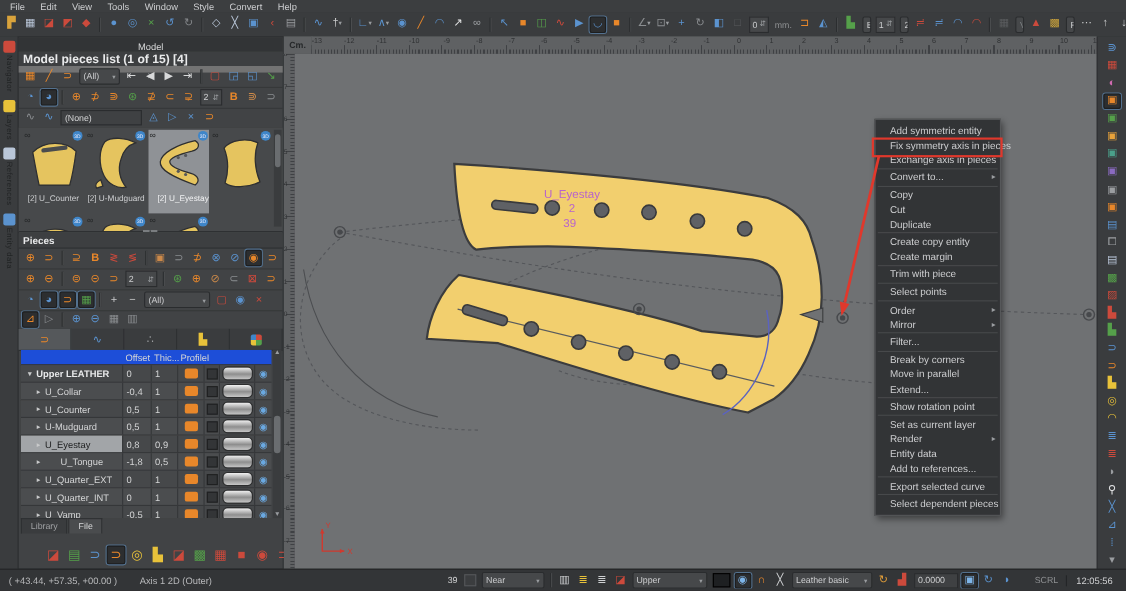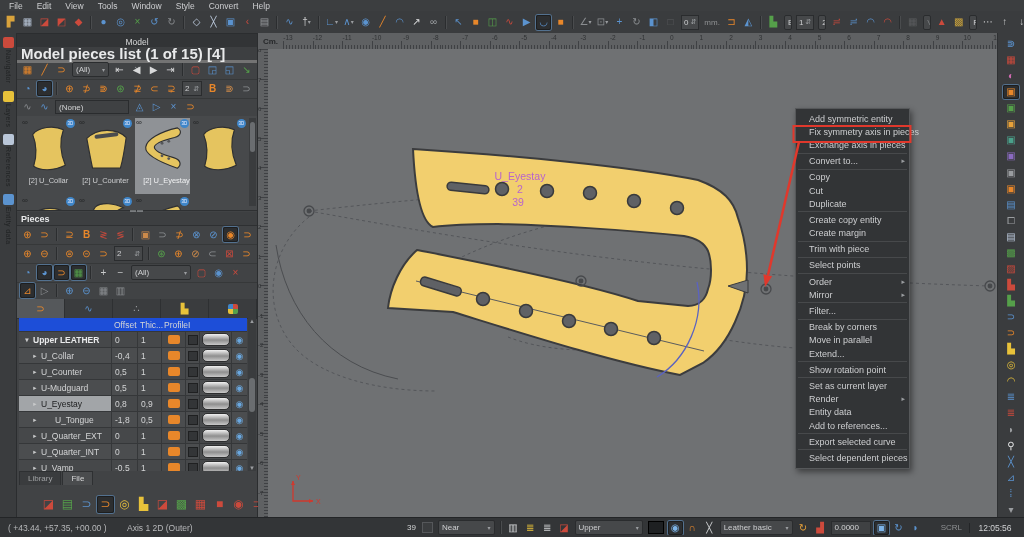--- a/index.html
+++ b/index.html
@@ -28,21 +28,21 @@
   #sidetabs{position:absolute;left:0;top:33px;width:16px;bottom:19px;background:#3a3c3e;display:flex;flex-direction:column;align-items:center;gap:7px;padding-top:4px;border-right:1px solid #2e3032;}
   .vtab{display:flex;flex-direction:column;align-items:center;gap:2px;}
   .vtab .vicon{width:11px;height:11px;border-radius:2px;}
   .vtab .vlabel{writing-mode:vertical-rl;font-size:7px;color:#212324;letter-spacing:.4px;}
   
   #leftpanel{position:absolute;left:16px;top:33px;width:242px;bottom:19px;background:#414345;border:1px solid #2b2d2f;box-sizing:border-box;}
   #panel-title{position:absolute;left:0;top:0;right:0;height:13px;background:#323436;display:flex;align-items:center;font-size:8.5px;color:#d8d9da;padding:0 3px;gap:3px;flex-direction:column;}
   #panel-title .sq{width:9px;height:9px;background:#cc4a3c;border-radius:2px;}
   #panel-title .sp{flex:1;}
   #panel-title .tbtn{color:#9a9da0;font-size:8px;padding:0 2px;}
-  #panel-header{position:absolute;left:0;top:13px;right:0;height:13px;display:flex;align-items:center;font-weight:bold;font-size:15px;color:#e9eaeb;padding-left:4px;background:#3d3f41;border-bottom:3px solid #737373;}
+  #panel-header{position:absolute;left:0;top:13px;right:0;height:13px;display:flex;align-items:center;font-weight:bold;font-size:11px;color:#e9eaeb;padding-left:4px;background:#3d3f41;border-bottom:6px solid #737373;}
   .prow{position:absolute;left:0;right:0;display:flex;align-items:center;padding:0 2px;border-bottom:1px solid #363839;overflow:hidden;height:19px;}
   #mrow1{top:26px;} #mrow2{top:45px;} #mrow3{top:64px;height:18px;}
   #thumbs{position:absolute;left:0;right:0;top:82px;height:92px;background:#47494b;border-bottom:1px solid #2e3032;overflow:hidden;padding:2px 0 0 4px;display:grid;grid-template-columns:repeat(4,55px);grid-auto-rows:76px;gap:2px;}
   .thumb{position:relative;display:flex;flex-direction:column;align-items:center;}
   .thumb.sel{background:#8f9296;}
   .thsvg{width:48px;height:54px;margin-top:4px;}
   .thumb .tl{position:absolute;left:1px;top:0;font-size:8px;color:#232526;}
   .thumb .b3d{position:absolute;right:1px;top:1px;width:9px;height:9px;border-radius:50%;background:#3f86c9;color:#eef;font-size:4.5px;display:flex;align-items:center;justify-content:center;}
   .thumb .cap{font-size:7.5px;color:#cdced0;margin-top:0;white-space:nowrap;}
   .thumb.sel .cap{color:#f0f1f2;padding-left:8px;}
@@ -437,37 +437,37 @@
           <span style="color: rgb(91, 147, 207);">×</span>
         </span>
         <span class="icn">
           <span style="color: rgb(232, 135, 42);">⊃</span>
         </span>
       </div>
     <div id="thumbs">
         <div class="thumb">
           <svg class="thsvg" viewBox="0 0 50 54">
             <g fill="#e5c45f" stroke="#2e2f31" stroke-width="1.2">
-              <path d="M8 12 C14 4 30 2 40 7 C36 18 37 32 42 44 C30 50 16 50 9 45 C13 32 12 22 8 12 Z"></path>
-            </g>
-          </svg>
-          <span class="tl">∞</span>
-          <span class="b3d">3D</span>
-          <div class="cap">[2] U_Collar</div>
-        </div>
-        <div class="thumb">
-          <svg class="thsvg" viewBox="0 0 50 54">
-            <g fill="#e5c45f" stroke="#2e2f31" stroke-width="1.2">
               <path d="M5 16 C16 5 36 5 46 15 C44 30 42 40 40 47 L11 47 C9 38 7 27 5 16 Z"></path>
               <rect x="13" y="11" width="25" height="4" rx="2" transform="rotate(-7 25 13)" fill="#4a4c4e" stroke="none"></rect>
             </g>
           </svg>
           <span class="tl">∞</span>
           <span class="b3d">3D</span>
           <div class="cap">[2] U_Counter</div>
+        </div>
+        <div class="thumb">
+          <svg class="thsvg" viewBox="0 0 50 54">
+            <g fill="#e5c45f" stroke="#2e2f31" stroke-width="1.2">
+              <path d="M14 6 C8 14 8 28 13 38 C17 46 26 51 34 49 C28 42 26 32 29 23 C31 15 36 9 43 7 C34 2 20 1 14 6 Z M10 42 C6 44 4 47 6 50 L12 48 Z"></path>
+            </g>
+          </svg>
+          <span class="tl">∞</span>
+          <span class="b3d">3D</span>
+          <div class="cap">[2] U-Mudguard</div>
         </div>
         <div class="thumb sel">
           <svg class="thsvg" viewBox="0 0 50 54">
             <g fill="#e5c45f" stroke="#2e2f31" stroke-width="1.2">
               <path d="M40 5 C22 9 8 17 7 25 C6 33 20 40 40 47 C45 43 43 38 36 36 C25 33 16 29 16 25 C16 21 25 18 37 15 C44 13 45 8 40 5 Z"></path>
               <circle cx="24" cy="21" r="1.5" fill="#55575a" stroke="none"></circle>
               <circle cx="31" cy="19" r="1.5" fill="#55575a" stroke="none"></circle>
               <circle cx="24" cy="34" r="1.5" fill="#55575a" stroke="none"></circle>
               <circle cx="31" cy="37" r="1.5" fill="#55575a" stroke="none"></circle>
             </g>

